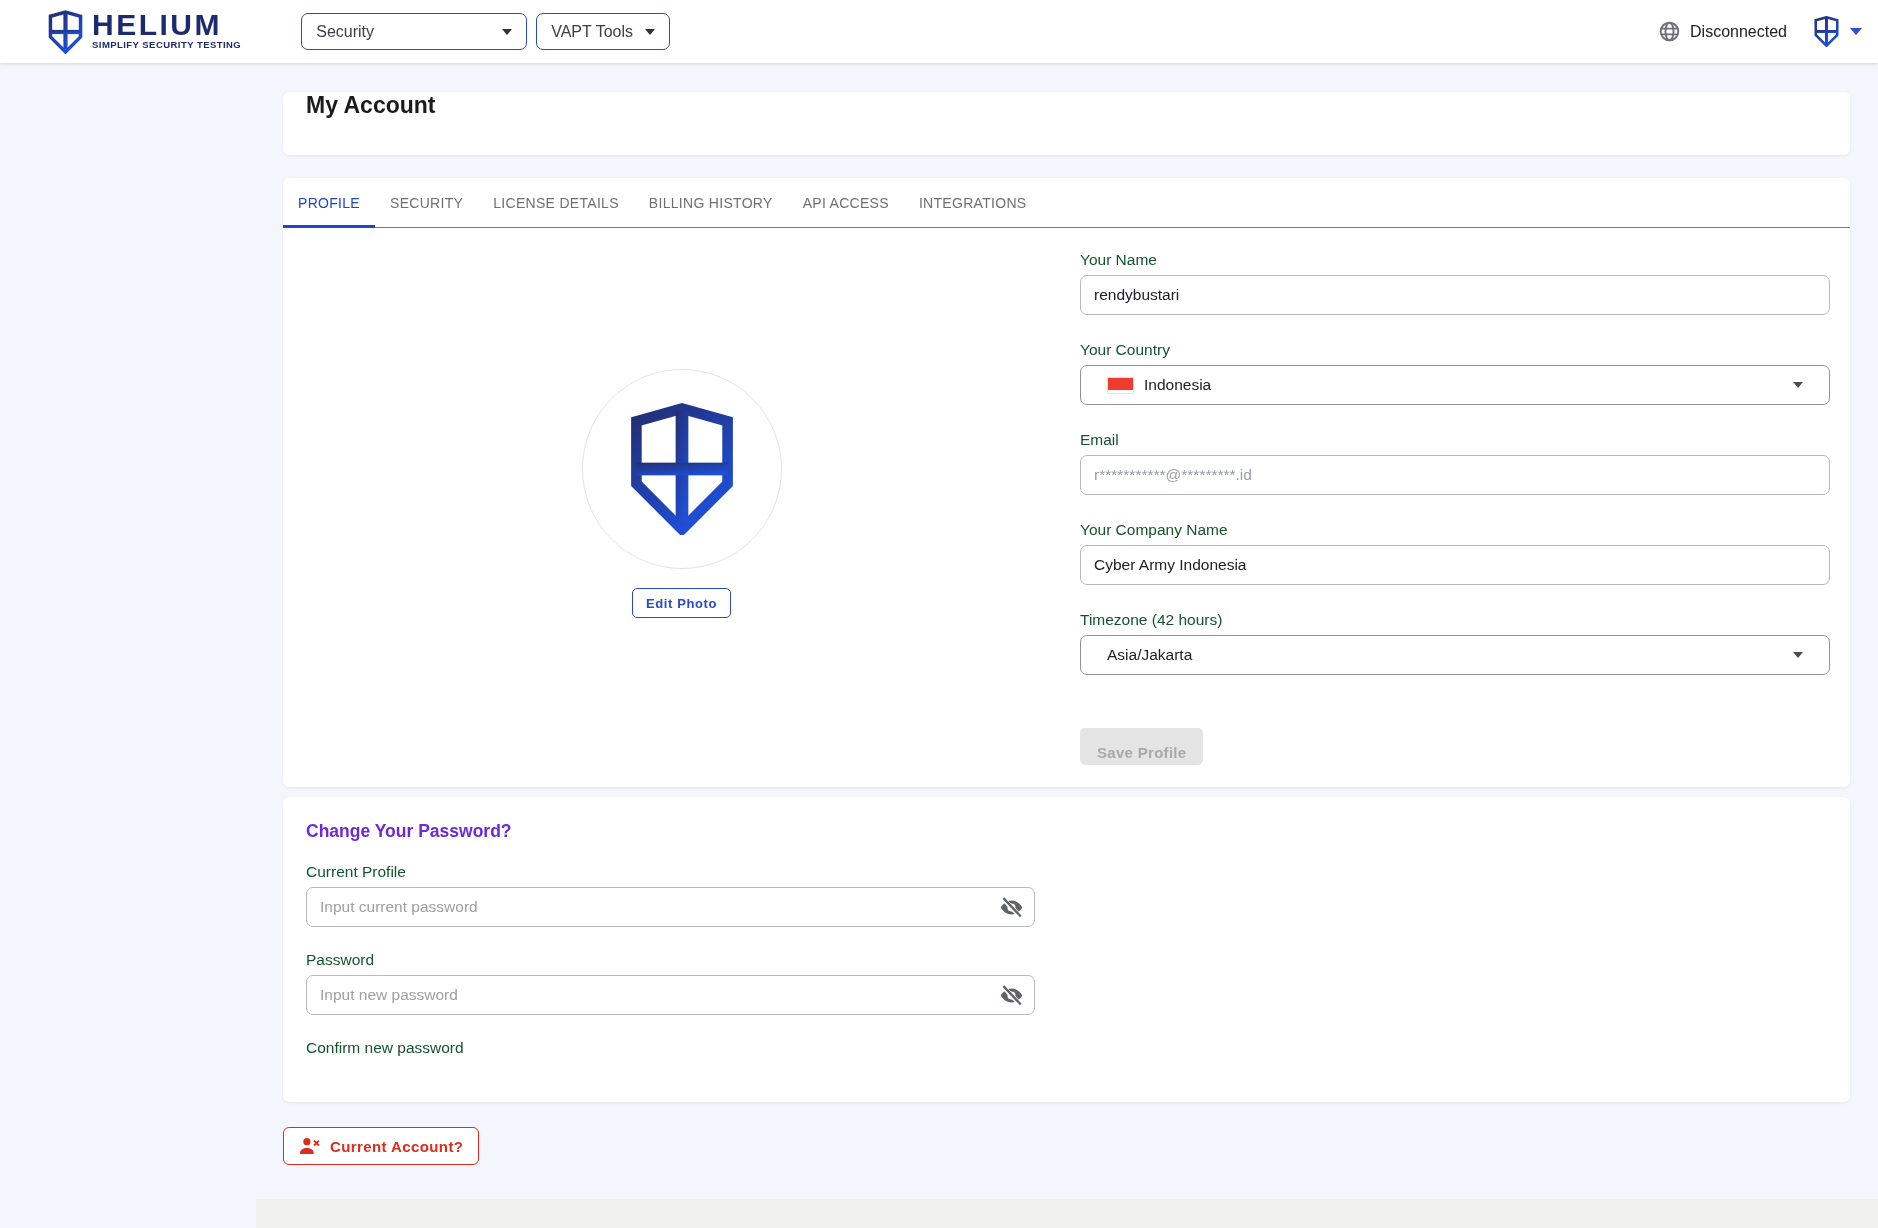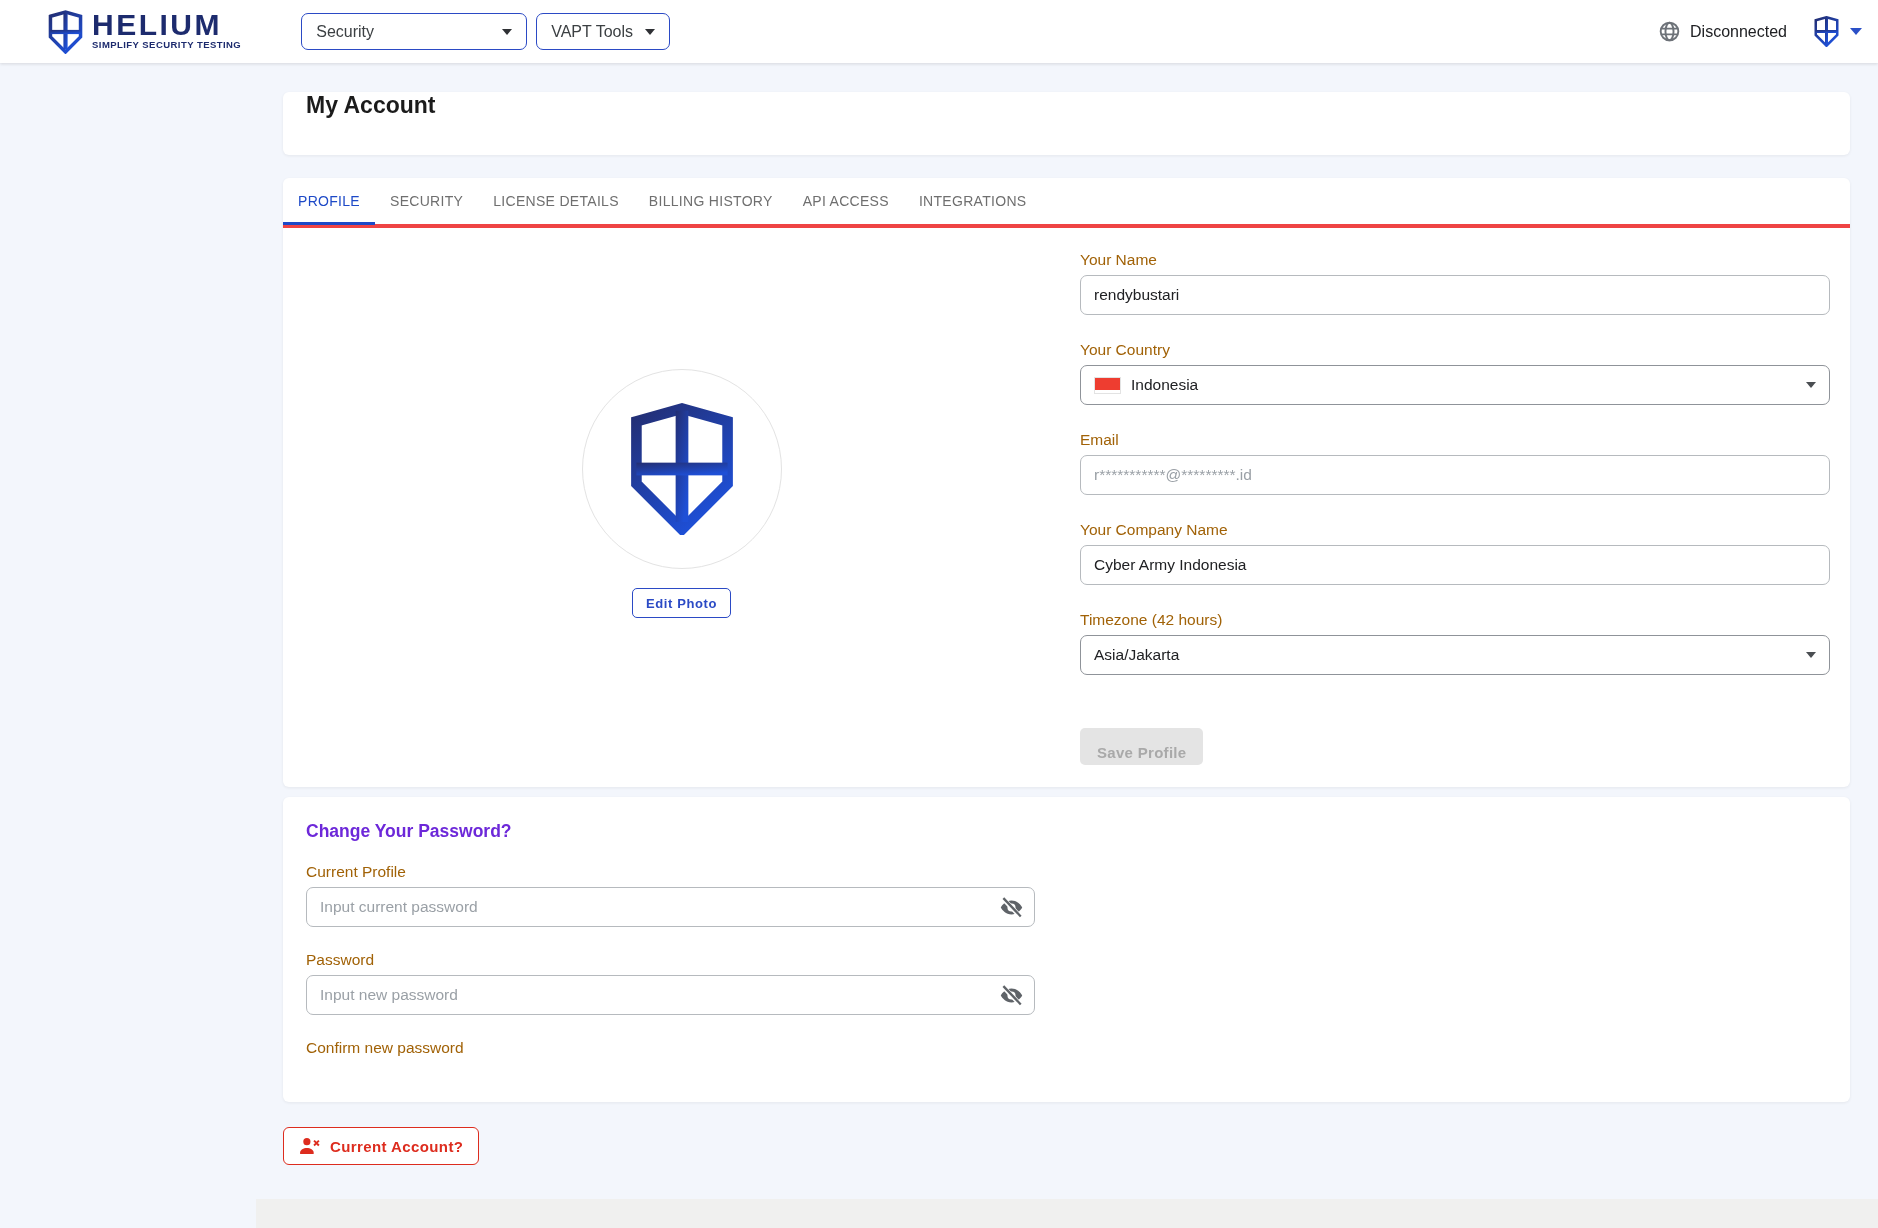--- a/index.html
+++ b/index.html
@@ -44,21 +44,21 @@
   .caret.blue { border-top-color:#2b50c7; margin-left:11px; border-left-width:6px; border-right-width:6px; border-top-width:7px; }
 
   
   .content { margin:29px 28px 0 283px; }
   .card { background:#fff; border-radius:6px; box-shadow:0 1px 3px rgba(60,64,67,.08); }
 
   .card-titlebar { height:63px; display:flex; align-items:flex-start; padding:0 23px; margin-bottom:23px; }
   .page-title { font-size:23px; font-weight:700; color:#1b1b1b; margin:0; }
 
   
-  .tabs { height:50px; display:flex; border-bottom:4px solid #ef4444; }
+  .tabs { height:50px; display:flex; border-bottom:1px solid #ef4444; }
   .tab {
     padding:0 15px; display:flex; align-items:center;
     font-size:14px; font-weight:500; letter-spacing:.3px;
     color:#6f6f6f; cursor:pointer; position:relative; white-space:nowrap;
   }
   .tab.active { color:#1d49c7; }
   .tab.active::after { content:""; position:absolute; left:0; right:0; bottom:-1px; height:3px; background:#1d49c7; }
 
   
   .profile-body { display:flex; padding:23px 20px 22px 0; }
@@ -70,30 +70,30 @@
   }
   .avatar-shield { width:106px; height:132px; }
   .edit-photo-btn {
     margin-top:19px; height:30px; padding:0 13px;
     background:#fff; border:1px solid #2b4ac5; border-radius:5px;
     color:#2b4ac5; font-size:13px; font-weight:700; letter-spacing:.6px;
     font-family:"Liberation Sans", sans-serif; cursor:pointer;
   }
   .form-col { width:750px; flex:none; }
   .fgroup { margin-bottom:26px; }
-  .field-label { display:block; font-size:15.5px; color:#a16207; margin-bottom:6px; }
+  .field-label { display:block; font-size:15.5px; color:#14532d; margin-bottom:6px; }
   .tinput {
     width:100%; height:40px; border:1px solid #b6babe; border-radius:7px;
     padding:0 13px; font-size:15.5px; color:#202124; background:#fff;
     font-family:"Liberation Sans", sans-serif; outline:none;
   }
   .tinput::placeholder { color:#9aa0a6; opacity:1; }
   .select-box {
     height:40px; border:1px solid #8f9399; border-radius:7px;
-    display:flex; align-items:center; padding:0 13px; gap:10px;
+    display:flex; align-items:center; padding:0 26px; gap:10px;
     font-size:15.5px; color:#202124; background:#fff; cursor:pointer;
   }
   .select-box .caret { margin-left:auto; border-top-color:#4a4e52; }
   .flag-id { width:27px; height:17px; border:1px solid #e3e3e3;
     background:linear-gradient(#ee3d30 0 78%, #ffffff 78% 100%); flex:none; }
   .save-btn {
     margin-top:27px; height:37px; padding:16px 17px;
     background:#e4e4e4; color:#a9a9a9; border:none; border-radius:5px;
     font-size:15px; font-weight:700; letter-spacing:.3px;
     font-family:"Liberation Sans", sans-serif;

